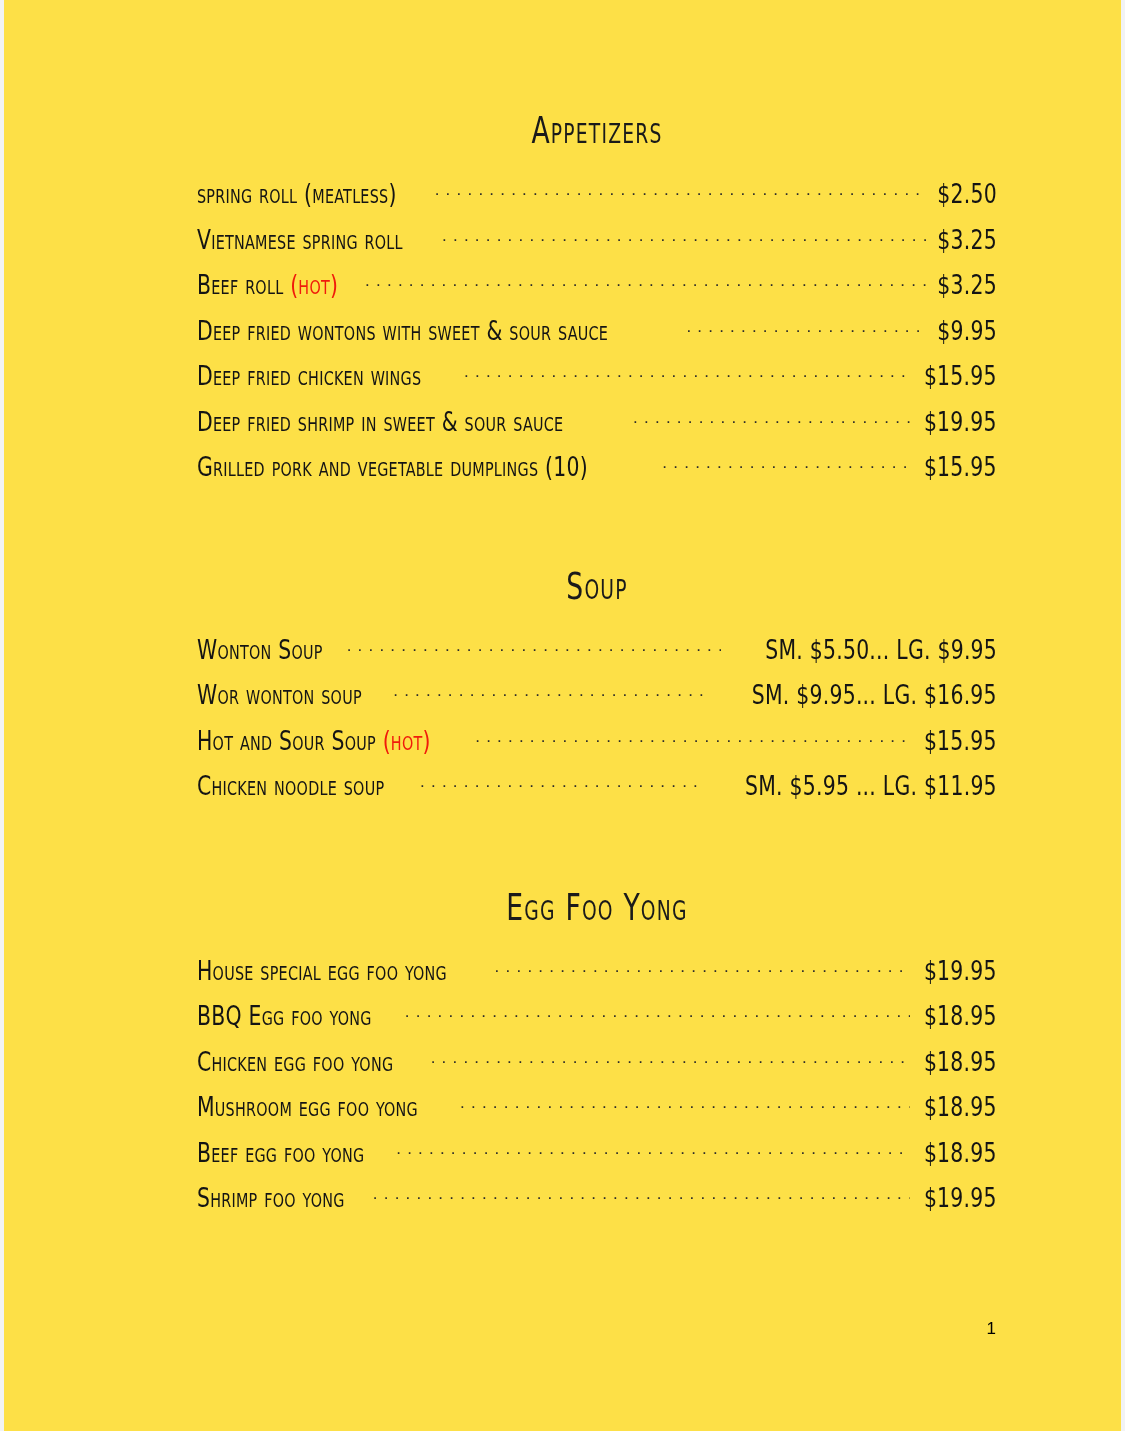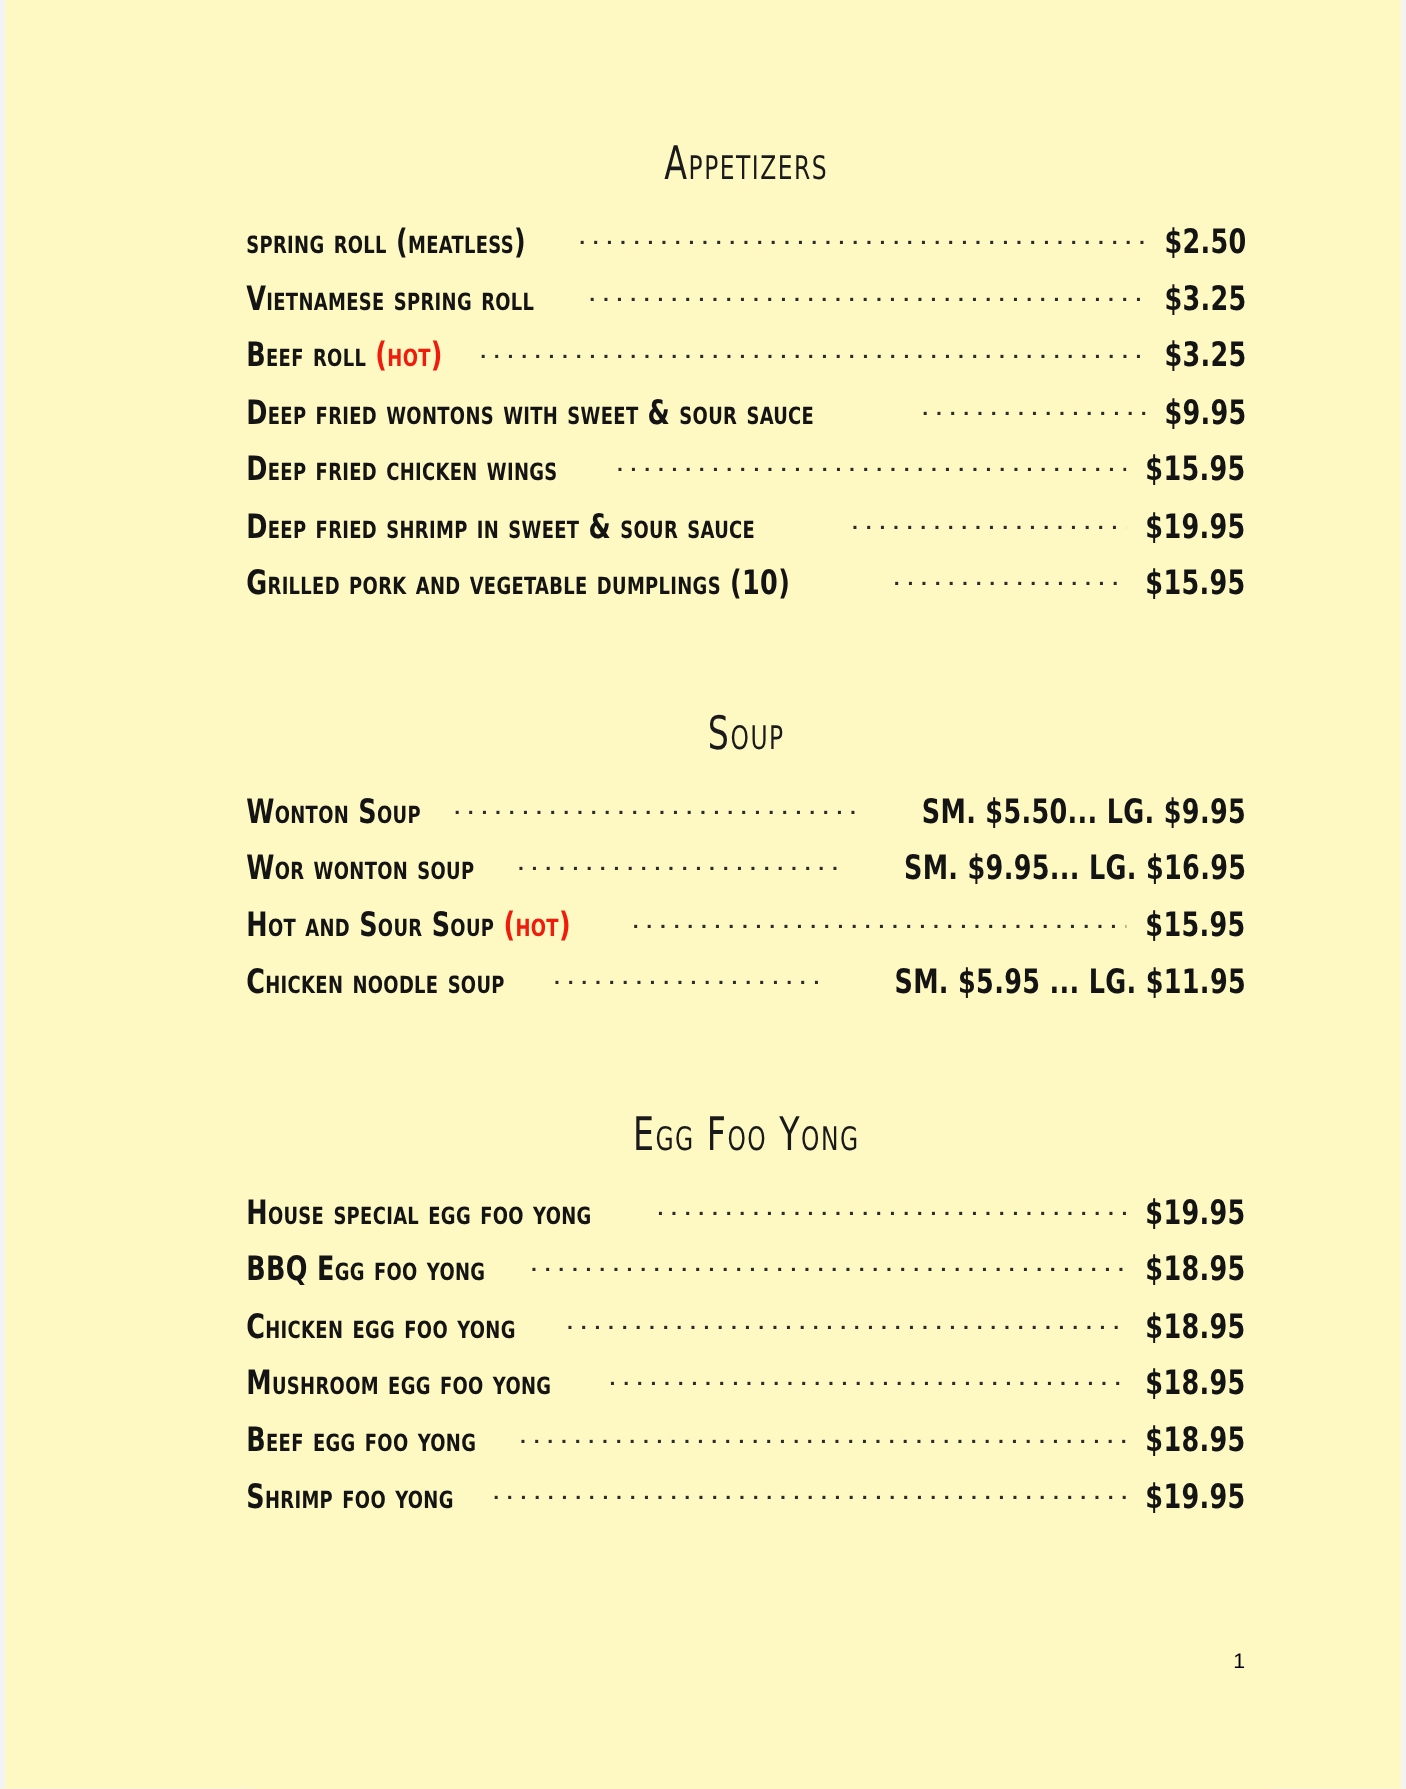--- a/index.html
+++ b/index.html
@@ -9,21 +9,21 @@
     background: #f2f3f5;
   }
   body {
     font-family: "Liberation Sans", sans-serif;
   }
 
   .page {
     position: relative;
     width: 1125px;
     height: 1431px;
-    background: #fef9c3;
+    background: #fde047;
     margin: 0 auto;
     box-sizing: border-box;
     overflow: hidden;
   }
 
   
   .page::before,
   .page::after {
     content: "";
     position: absolute;
@@ -69,21 +69,20 @@
     width: 100%;
     font-family: "DejaVu Sans Condensed", "Liberation Sans Narrow", "Liberation Sans", sans-serif;
     font-size: 27px;
     font-variant: small-caps;
     font-stretch: condensed;
     letter-spacing: 0.3px;
     color: #141414;
     height: 45.5px;
     line-height: 45.5px;
     overflow: hidden;
-    font-weight: bold;
   }
 
   .row-name {
     flex: 0 0 auto;
     white-space: nowrap;
     transform: scaleX(0.84);
     transform-origin: left center;
   }
 
   .hot-tag {

